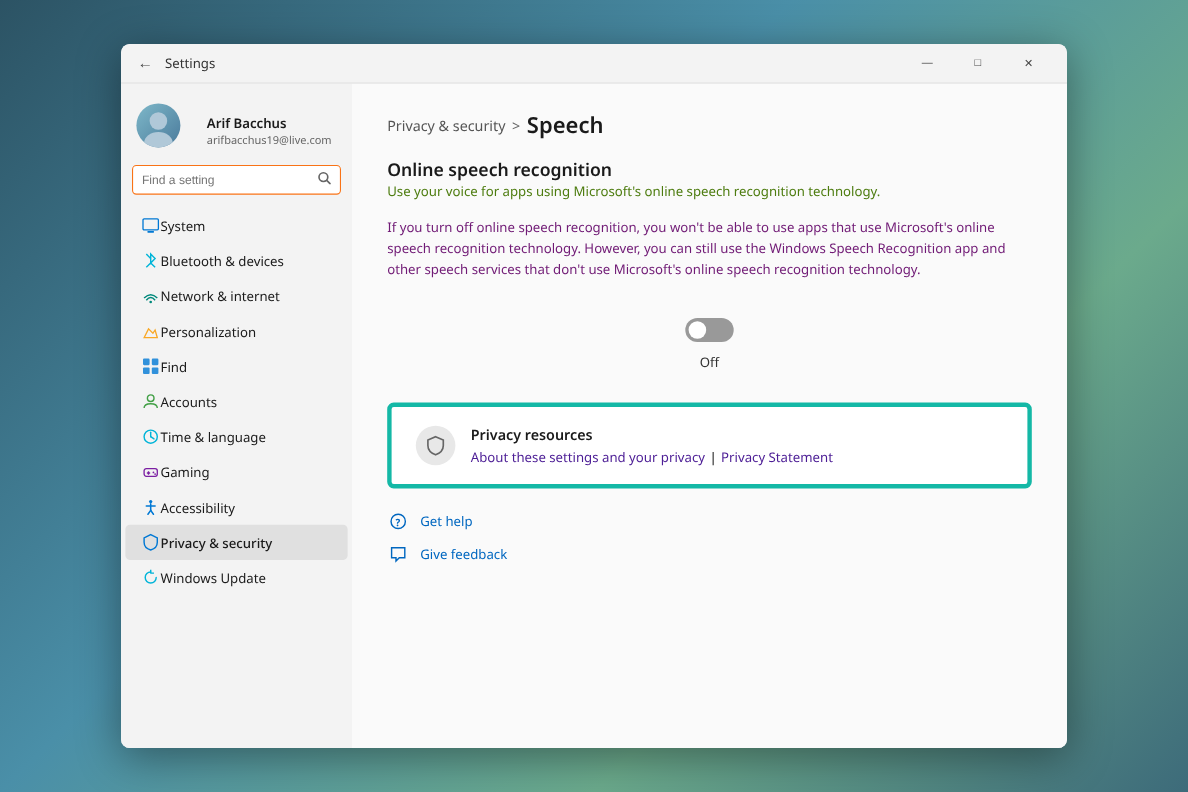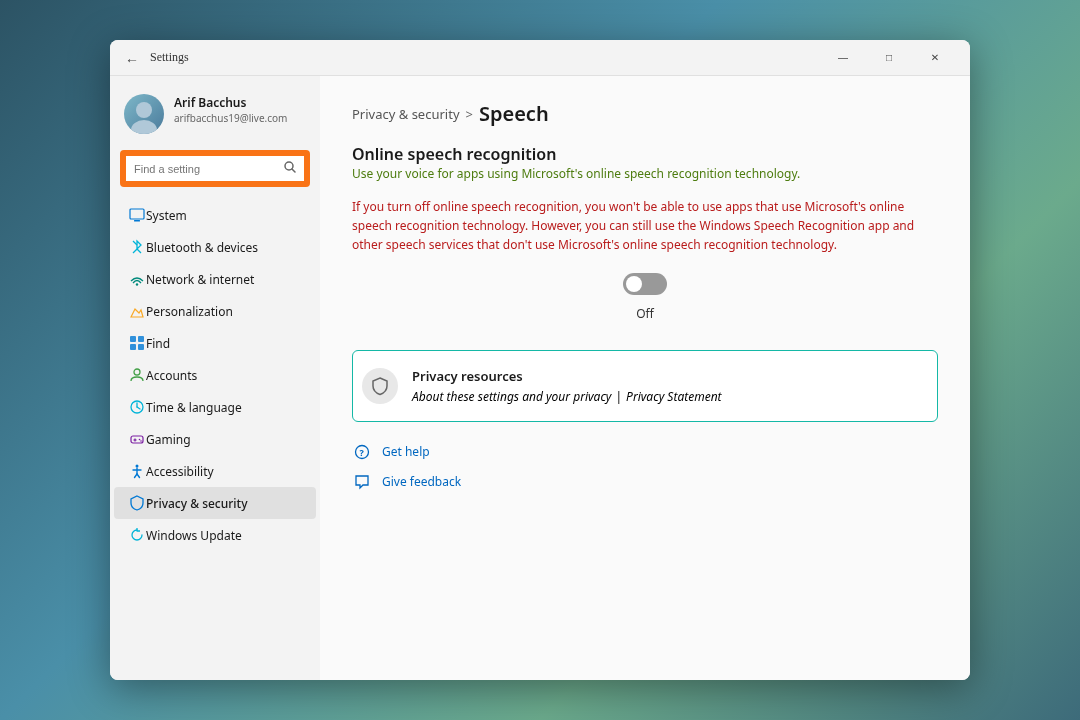--- a/index.html
+++ b/index.html
@@ -47,21 +47,20 @@
       justify-content: center;
       cursor: pointer;
       color: #444;
       font-size: 14px;
       margin-right: 8px;
     }
     .titlebar-title {
       font-size: 12px;
       color: #333;
       flex: 1;
-      font-family: Liberation Serif, serif;
     }
     .titlebar-controls {
       display: flex;
       gap: 0;
     }
     .titlebar-btn {
       width: 46px;
       height: 32px;
       display: flex;
       align-items: center;
@@ -80,23 +79,23 @@
     }
     .sidebar {
       width: 210px;
       background: #f3f3f3;
       padding: 8px 0;
       flex-shrink: 0;
       overflow-y: auto;
     }
     .user-section {
       display: flex;
-      align-items: flex-start;
+      align-items: flex-end;
       padding: 10px 14px 16px;
-      gap: 10px;
+      gap: 24px;
     }
     .avatar {
       width: 40px;
       height: 40px;
       border-radius: 50%;
       background: linear-gradient(135deg, #7eb8c9, #4a7a9b);
       flex-shrink: 0;
       display: flex;
       align-items: center;
       justify-content: center;
@@ -104,21 +103,21 @@
       font-size: 18px;
     }
     .user-info { display: flex; flex-direction: column; }
     .user-name { font-size: 12px; font-weight: 600; color: #1a1a1a; }
     .user-email { font-size: 10px; color: #666; }
     .search-box {
       display: flex;
       align-items: center;
       margin: 0 10px 12px;
       background: #fff;
-      border: 6px solid #f97316;
+      border: 1px solid #f97316;
       border-radius: 4px;
       padding: 4px 8px;
       gap: 6px;
     }
     .search-box input {
       border: none;
       outline: none;
       font-size: 11px;
       flex: 1;
       background: transparent;
@@ -186,23 +185,23 @@
       color: #1a1a1a;
     }
     .section-desc {
       font-size: 12px;
       color: #4d7c0f;
       line-height: 1.5;
       margin-bottom: 14px;
     }
     .section-desc2 {
       font-size: 12px;
-      color: #b91c1c;
+      color: #701a75;
       line-height: 1.6;
-      margin-bottom: 18px;
+      margin-bottom: 34px;
     }
     .toggle-row {
       display: flex;
       align-items: center;
       gap: 10px;
       margin-bottom: 28px;
       flex-direction: column;
     }
     .toggle {
       width: 44px;
@@ -220,24 +219,24 @@
       width: 16px;
       height: 16px;
       background: #fff;
       border-radius: 50%;
     }
     .toggle-label {
       font-size: 12px;
       color: #333;
     }
     .privacy-card {
-      border: 1px solid #14b8a6;
+      border: 4px solid #14b8a6;
       border-radius: 6px;
       background: #fff;
-      padding: 16px 9px;
+      padding: 16px 22px;
       display: flex;
       align-items: center;
       gap: 14px;
       margin-bottom: 20px;
     }
     .privacy-card-icon {
       width: 36px;
       height: 36px;
       border-radius: 50%;
       background: #e8e8e8;
@@ -255,24 +254,23 @@
       color: #1a1a1a;
       margin-bottom: 3px;
     }
     .privacy-card-links {
       font-size: 12px;
       display: flex;
       gap: 4px;
       align-items: center;
     }
     .privacy-link {
-      color: #000000;
+      color: #4c1d95;
       cursor: pointer;
       text-decoration: none;
-      font-style: italic;
     }
     .help-row {
       display: flex;
       align-items: center;
       gap: 10px;
       margin-bottom: 10px;
       cursor: pointer;
     }
     .help-icon {
       width: 20px;

